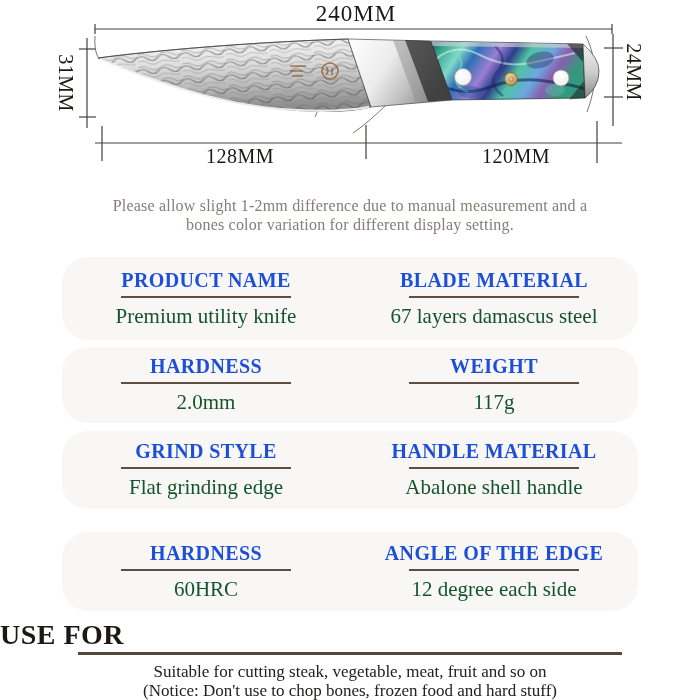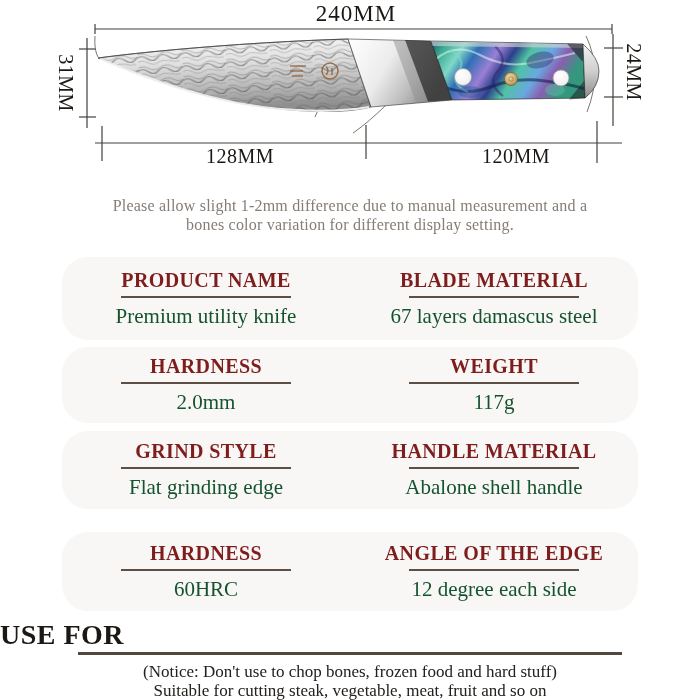--- a/index.html
+++ b/index.html
@@ -19,21 +19,21 @@
     position:absolute;left:62px;width:576px;background:#f8f7f6;border-radius:26px;
     display:grid;grid-template-columns:1fr 1fr;align-items:center;justify-items:center;
   }
   .card.r1{top:257px;height:83px;}
   .card.r2{top:347px;height:76px;}
   .card.r3{top:431px;height:78px;}
   .card.r4{top:532px;height:79px;}
   .spec{text-align:center;}
   .spec-title{
     display:inline-block;font-weight:bold;font-size:20px;letter-spacing:.4px;
-    color:#7f1d1d;padding-bottom:3px;white-space:nowrap;
+    color:#1d4ed8;padding-bottom:3px;white-space:nowrap;
   }
   .spec-rule{width:170px;height:2px;background:#5d4f43;margin:1px auto 0 auto;}
   .spec-value{font-size:21px;color:#14532d;margin-top:6px;white-space:nowrap;}
   
   .usefor-title{
     position:absolute;left:0;top:616px;width:700px;text-align:left;
     font-weight:bold;font-size:28px;line-height:38px;letter-spacing:.5px;color:#1c1814;
   }
   .usefor-rule{position:absolute;left:78px;top:652px;width:544px;height:3px;background:#51473d;}
   .usefor-text{
@@ -239,17 +239,17 @@
     <div class="spec">
       <span class="spec-title">ANGLE OF THE EDGE</span>
       <div class="spec-rule"></div>
       <div class="spec-value">12 degree each side</div>
     </div>
   </div>
 
   <div class="usefor-title">USE FOR</div>
   <div class="usefor-rule"></div>
   <div class="usefor-text">
+    <div>Suitable for cutting steak, vegetable, meat, fruit and so on</div>
     <div>(Notice: Don't use to chop bones, frozen food and hard stuff)</div>
-    <div>Suitable for cutting steak, vegetable, meat, fruit and so on</div>
   </div>
 
 </div>
 
 </body></html>

